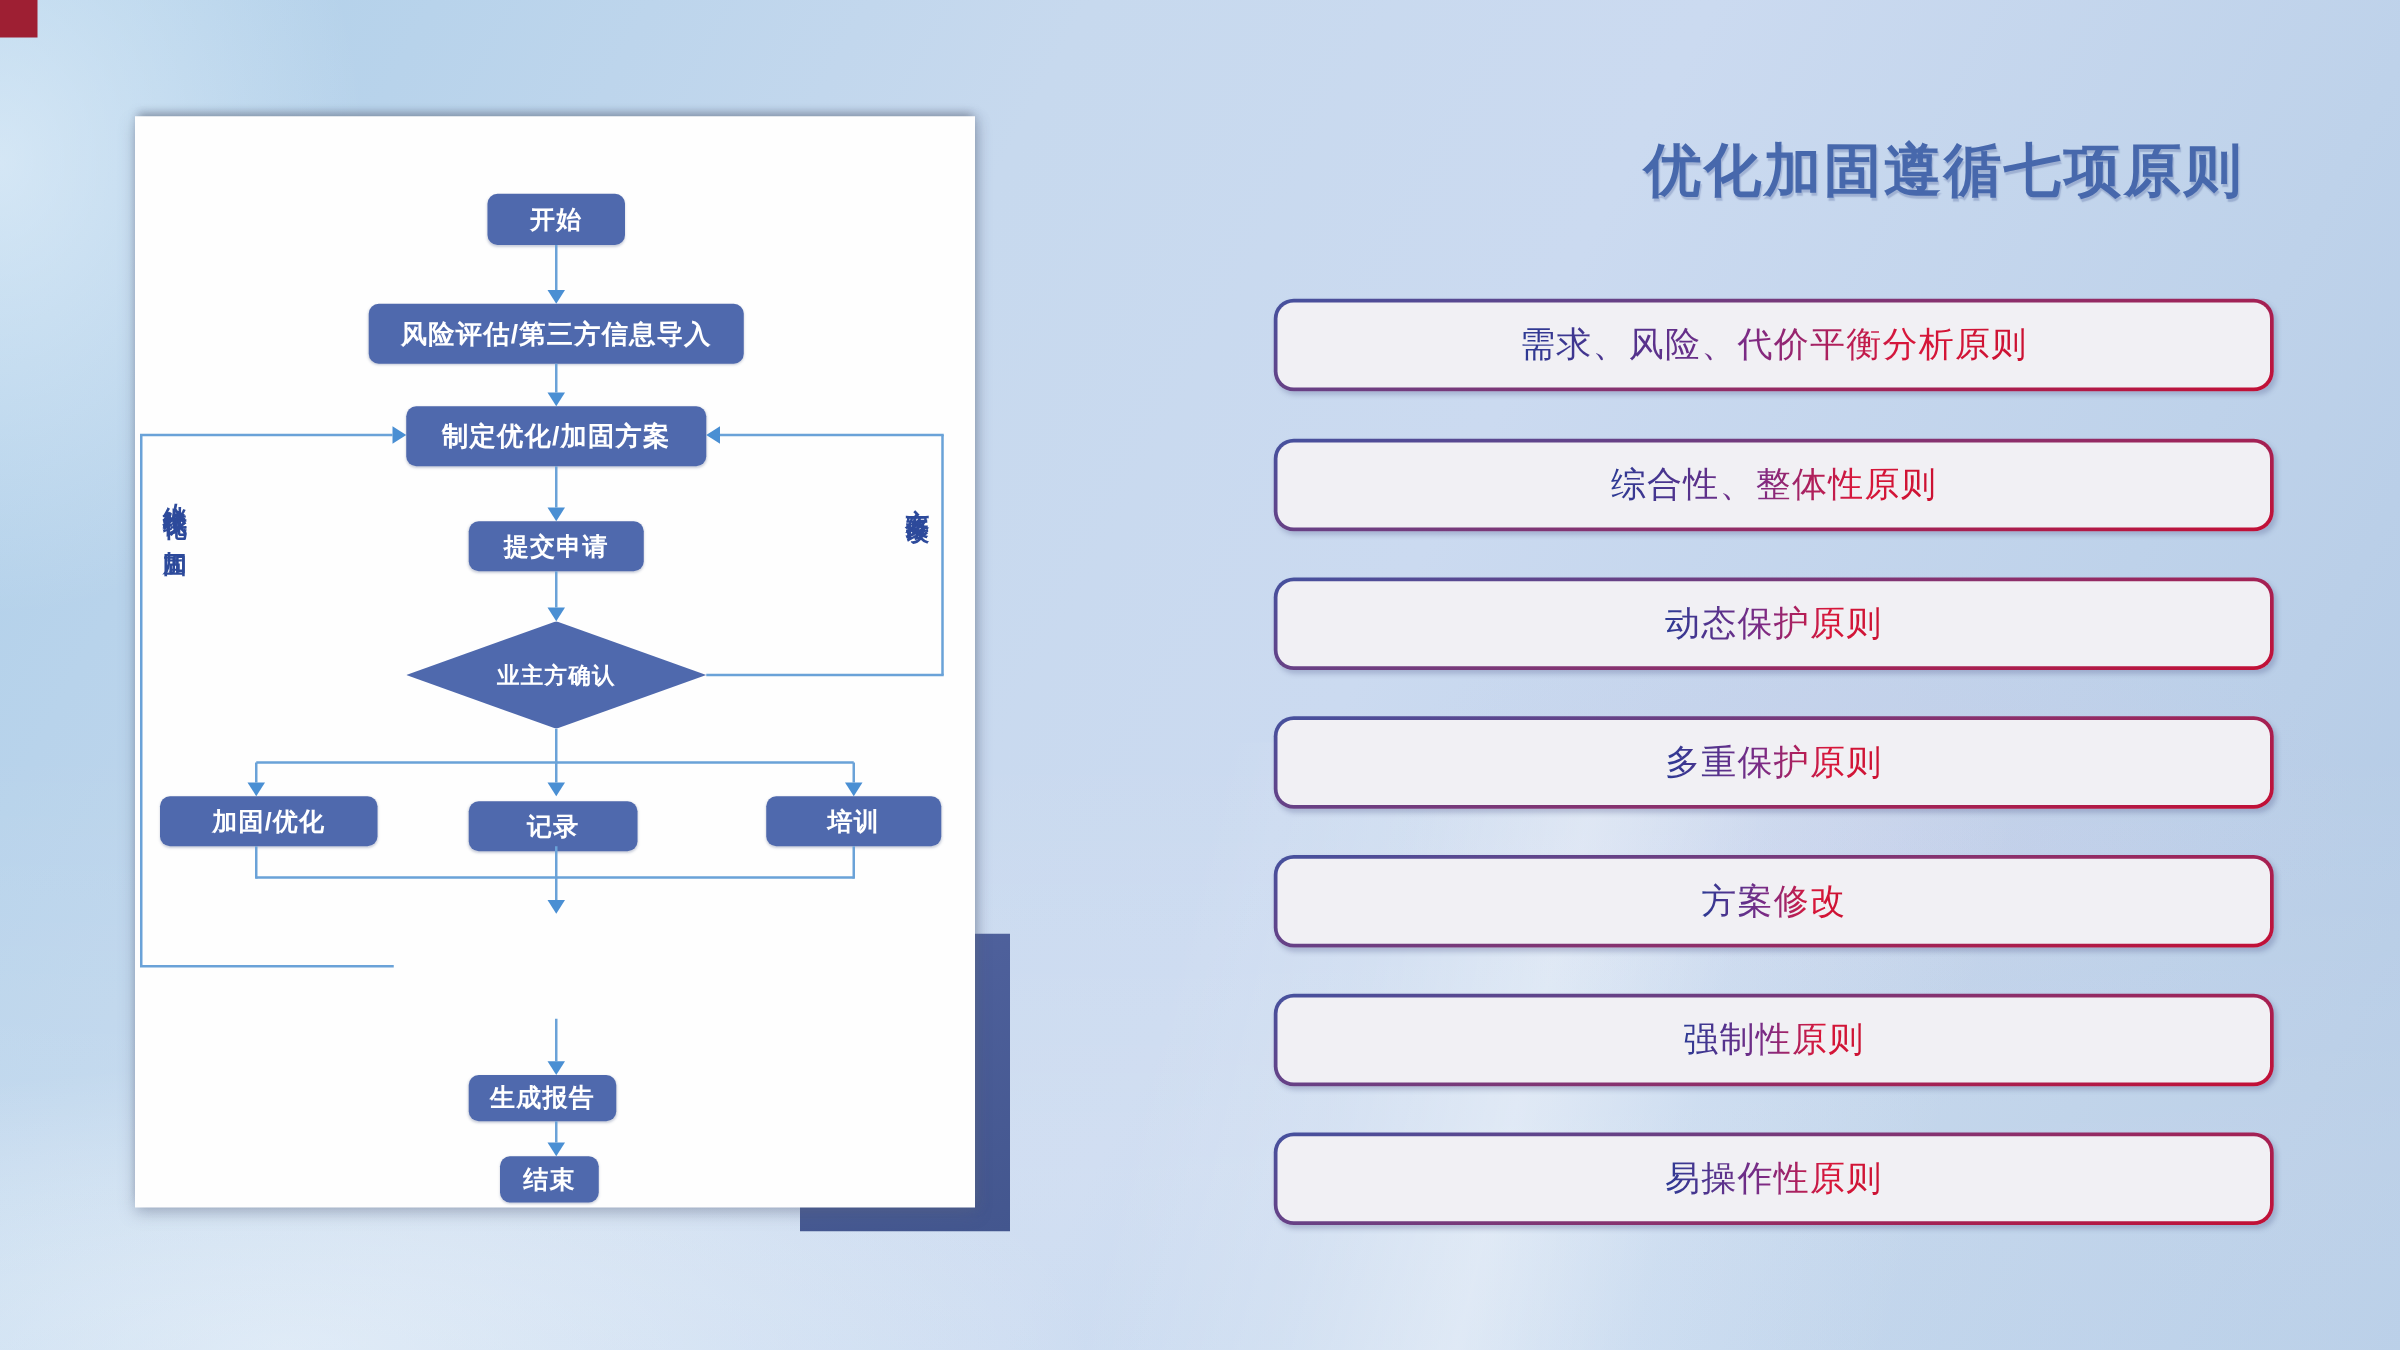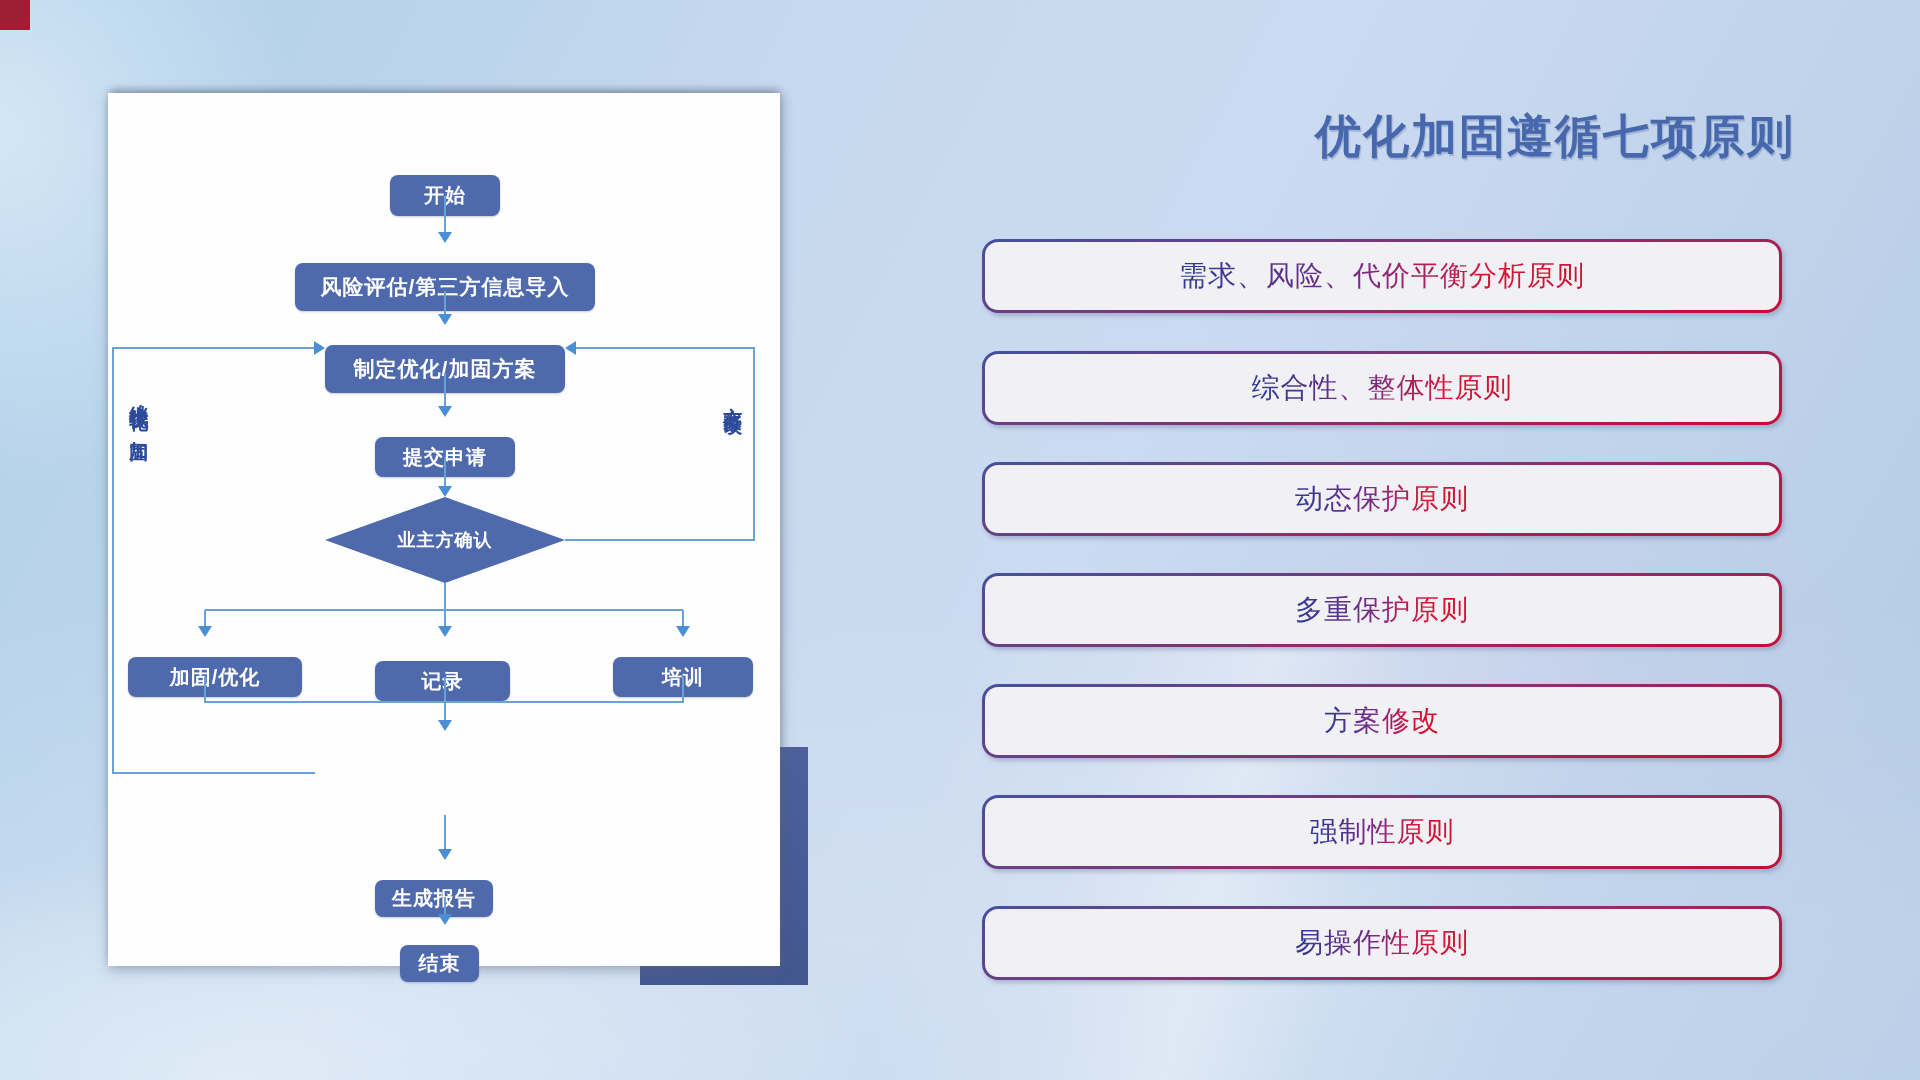--- a/index.html
+++ b/index.html
@@ -28,21 +28,20 @@
   }
   
   .card{
     position:absolute;left:108px;top:93px;width:672px;height:873px;background:#fefefe;z-index:2;
     box-shadow:0 -5px 7px -2px rgba(96,106,126,.55), 0 5px 12px rgba(90,100,130,.35), 4px 0 8px rgba(90,100,130,.18);
   }
   .node{
     position:absolute;background:#4f69ad;border-radius:8px;color:#fff;font-weight:bold;
     display:flex;align-items:center;justify-content:center;font-size:20px;letter-spacing:1px;
     box-shadow:0 1px 2px rgba(40,60,110,.25);
-    margin-top:20px;
   }
   .diamond{
     position:absolute;background:#4f69ad;color:#fff;font-weight:bold;font-size:18px;letter-spacing:1px;
     display:flex;align-items:center;justify-content:center;
     clip-path:polygon(50% 0,100% 50%,50% 100%,0 50%);
   }
   .vl{position:absolute;width:2px;background:#6aa2d8;}
   .hl{position:absolute;height:2px;background:#6aa2d8;}
   .ah{position:absolute;width:0;height:0;}
   .ah.down{border-left:7px solid transparent;border-right:7px solid transparent;border-top:11px solid #4a8fd3;}
@@ -52,21 +51,21 @@
     position:absolute;writing-mode:vertical-rl;text-orientation:upright;
     color:#2d4a9b;font-weight:bold;font-size:19px;letter-spacing:3px;line-height:1.15;
   }
   
   .title{
     position:absolute;left:995px;top:106px;width:800px;margin:0;text-align:right;
     font-size:46px;font-weight:bold;letter-spacing:2px;color:#4768ac;
     text-shadow:1px 2px 1px rgba(70,90,150,.30);
   }
   .pbox{
-    position:absolute;left:982px;width:800px;height:74px;box-sizing:border-box;padding:3px;
+    position:absolute;left:1019px;width:800px;height:74px;box-sizing:border-box;padding:3px;
     border-radius:16px;
     background:linear-gradient(165deg,#45519e 0%,#8c2f6b 55%,#c30f35 100%);
     box-shadow:2px 3px 4px rgba(80,90,140,.30);
     text-align:center;
   }
   .pbox-inner{
     width:100%;height:100%;border-radius:13px;background:#f1f0f4;
     display:flex;align-items:center;justify-content:center;
   }
   .ptext{

